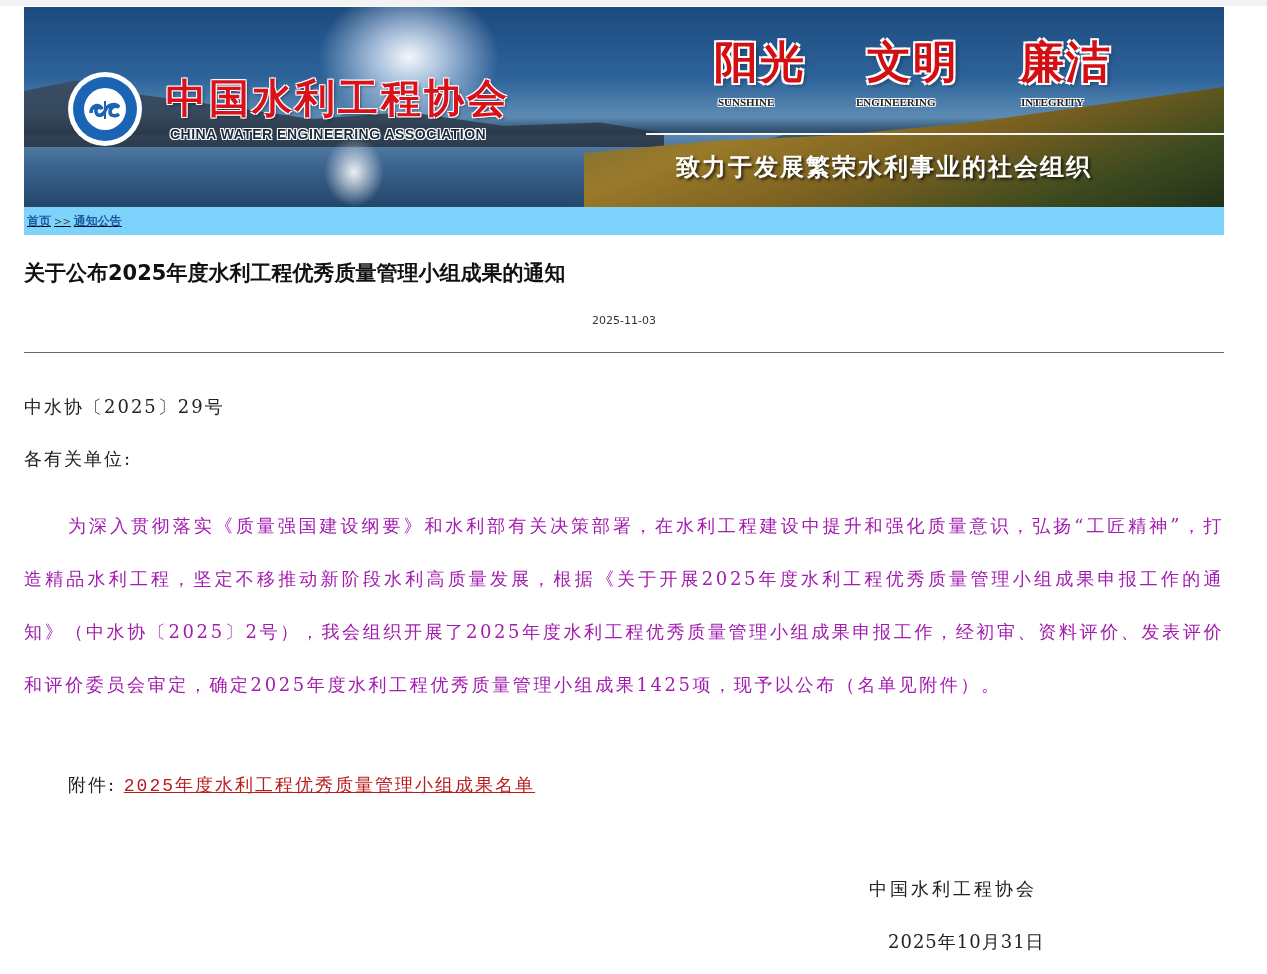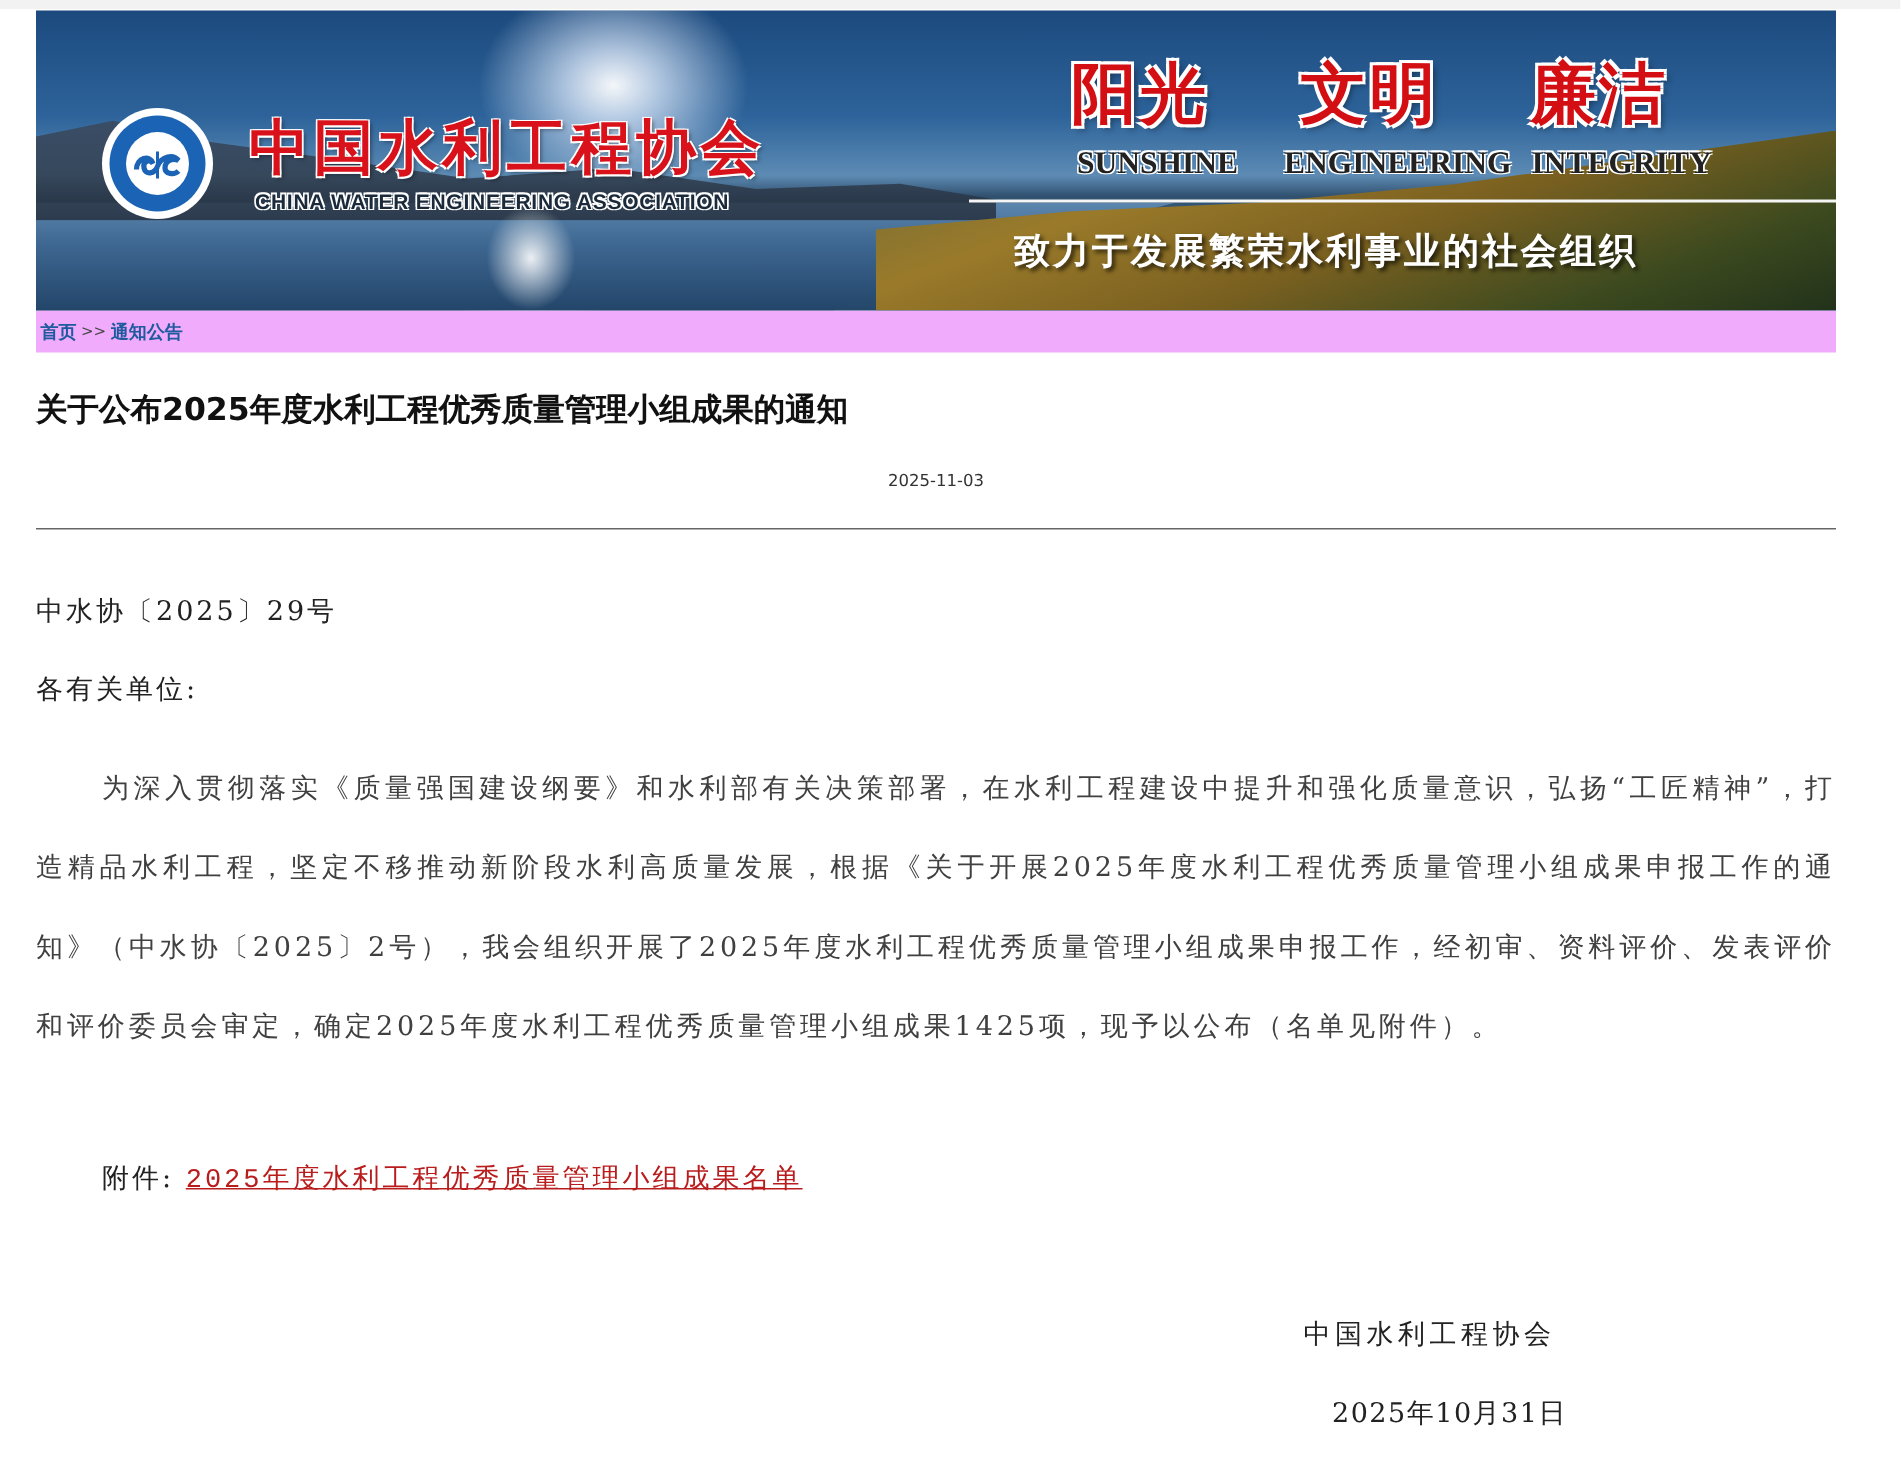--- a/index.html
+++ b/index.html
@@ -37,38 +37,38 @@
   .org-cn { position: absolute; left: 142px; top: 64px; font-family: "DejaVu Serif", serif;
     font-size: 40px; font-weight: bold; color: #d8111a; letter-spacing: 3px;
     text-shadow: 1px 1px 0 #fff, -1px -1px 0 #fff, 1px -1px 0 #fff, -1px 1px 0 #fff, 2px 2px 3px rgba(0,0,0,.4); }
   .org-en { position: absolute; left: 146px; top: 119px; font-family: "Liberation Sans", sans-serif;
     font-size: 14px; font-weight: bold; color: #1a2a3a; letter-spacing: 0.5px;
     text-shadow: 1px 1px 0 #fff, -1px -1px 0 #fff, 1px -1px 0 #fff, -1px 1px 0 #fff; }
 
   .motto { position: absolute; top: 26px; font-family: "DejaVu Sans", sans-serif; font-size: 44px; font-weight: bold;
     color: #d40f14; letter-spacing: 2px;
     text-shadow: 2px 2px 0 #fff, -2px -2px 0 #fff, 2px -2px 0 #fff, -2px 2px 0 #fff, 3px 3px 4px rgba(0,0,0,.4); }
-  .motto-en { position: absolute; top: 89px; font-family: "Liberation Serif", serif; font-size: 21px; font-weight: bold;
+  .motto-en { position: absolute; top: 89px; font-family: "Liberation Serif", serif; font-size: 11px; font-weight: bold;
     color: #222; text-shadow: 1px 1px 0 #fff, -1px -1px 0 #fff, 1px -1px 0 #fff, -1px 1px 0 #fff; }
   .banner-rule { position: absolute; left: 622px; top: 126px; width: 578px; height: 2px; background: #f5f5f5; }
   .slogan { position: absolute; left: 652px; top: 144px; font-family: "DejaVu Sans", sans-serif; font-size: 24px;
     font-weight: bold; color: #ffffff; letter-spacing: 2px; text-shadow: 2px 2px 3px rgba(0,0,0,.7); }
 
   
-  .crumbbar { width: 1200px; height: 28px; background: #f0abfc; display: flex; align-items: center; font-size: 12px; }
+  .crumbbar { width: 1200px; height: 28px; background: #7dd3fc; display: flex; align-items: center; font-size: 12px; text-decoration: underline; }
   .crumb-link { color: #1e5a9e; font-weight: bold; text-decoration: none; margin-left: 3px; }
   .crumb-sep { color: #444; margin: 0 3px; font-size: 10px; }
 
   
   .title { margin-top: 24px; font-size: 21px; font-weight: bold; color: #111; height: 30px; }
   .pubdate { margin-top: 25px; text-align: center; font-size: 11px; color: #333; height: 20px; }
   .rule { margin-top: 18px; height: 0; border-top: 1px solid #666; }
   .docno { margin-top: 42px; text-align: left; font-family: "DejaVu Serif", serif; font-size: 18px; color: #222; height: 26px; letter-spacing: 2px; }
   .salute { margin-top: 26px; font-family: "DejaVu Serif", serif; font-size: 18px; color: #222; letter-spacing: 2px; height: 28px; }
-  .body-para { margin-top: 24px; font-family: "DejaVu Serif", serif; font-size: 18px; color: #404040; line-height: 53px;
+  .body-para { margin-top: 24px; font-family: "DejaVu Serif", serif; font-size: 18px; color: #a21caf; line-height: 53px;
     letter-spacing: 2.6px; text-indent: 44px; text-align: justify; }
   .attach { margin-top: 62px; padding-left: 44px; font-family: "DejaVu Serif", serif; font-size: 18px; color: #222; letter-spacing: 2px; height: 30px; }
   .attach-link { color: #b91c1c; text-decoration: underline; font-family: Liberation Mono, monospace; }
   .sign-org { position: absolute; left: 869px; top: 877px; font-family: "DejaVu Serif", serif; font-size: 18px; color: #222; letter-spacing: 3px; }
   .sign-date { position: absolute; left: 888px; top: 930px; font-family: "DejaVu Serif", serif; font-size: 18px; color: #222; letter-spacing: 1px; }
 </style>
 </head>
 <body>
 
 <div class="topstrip"></div>

